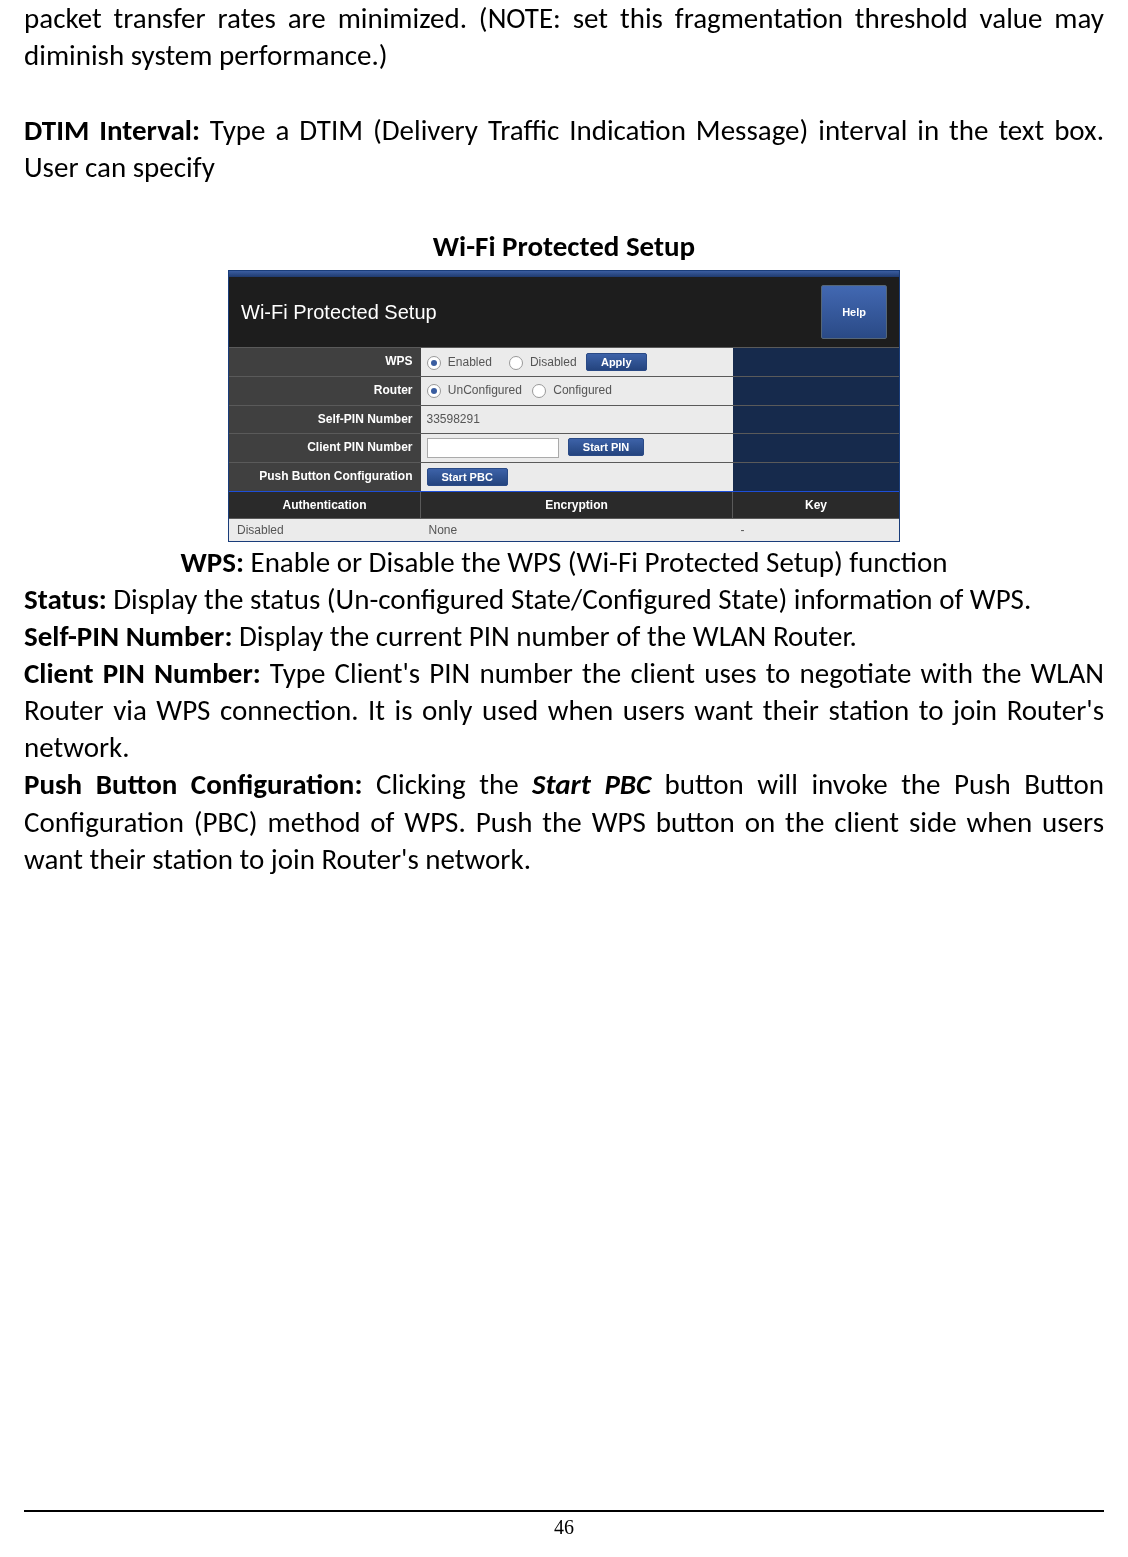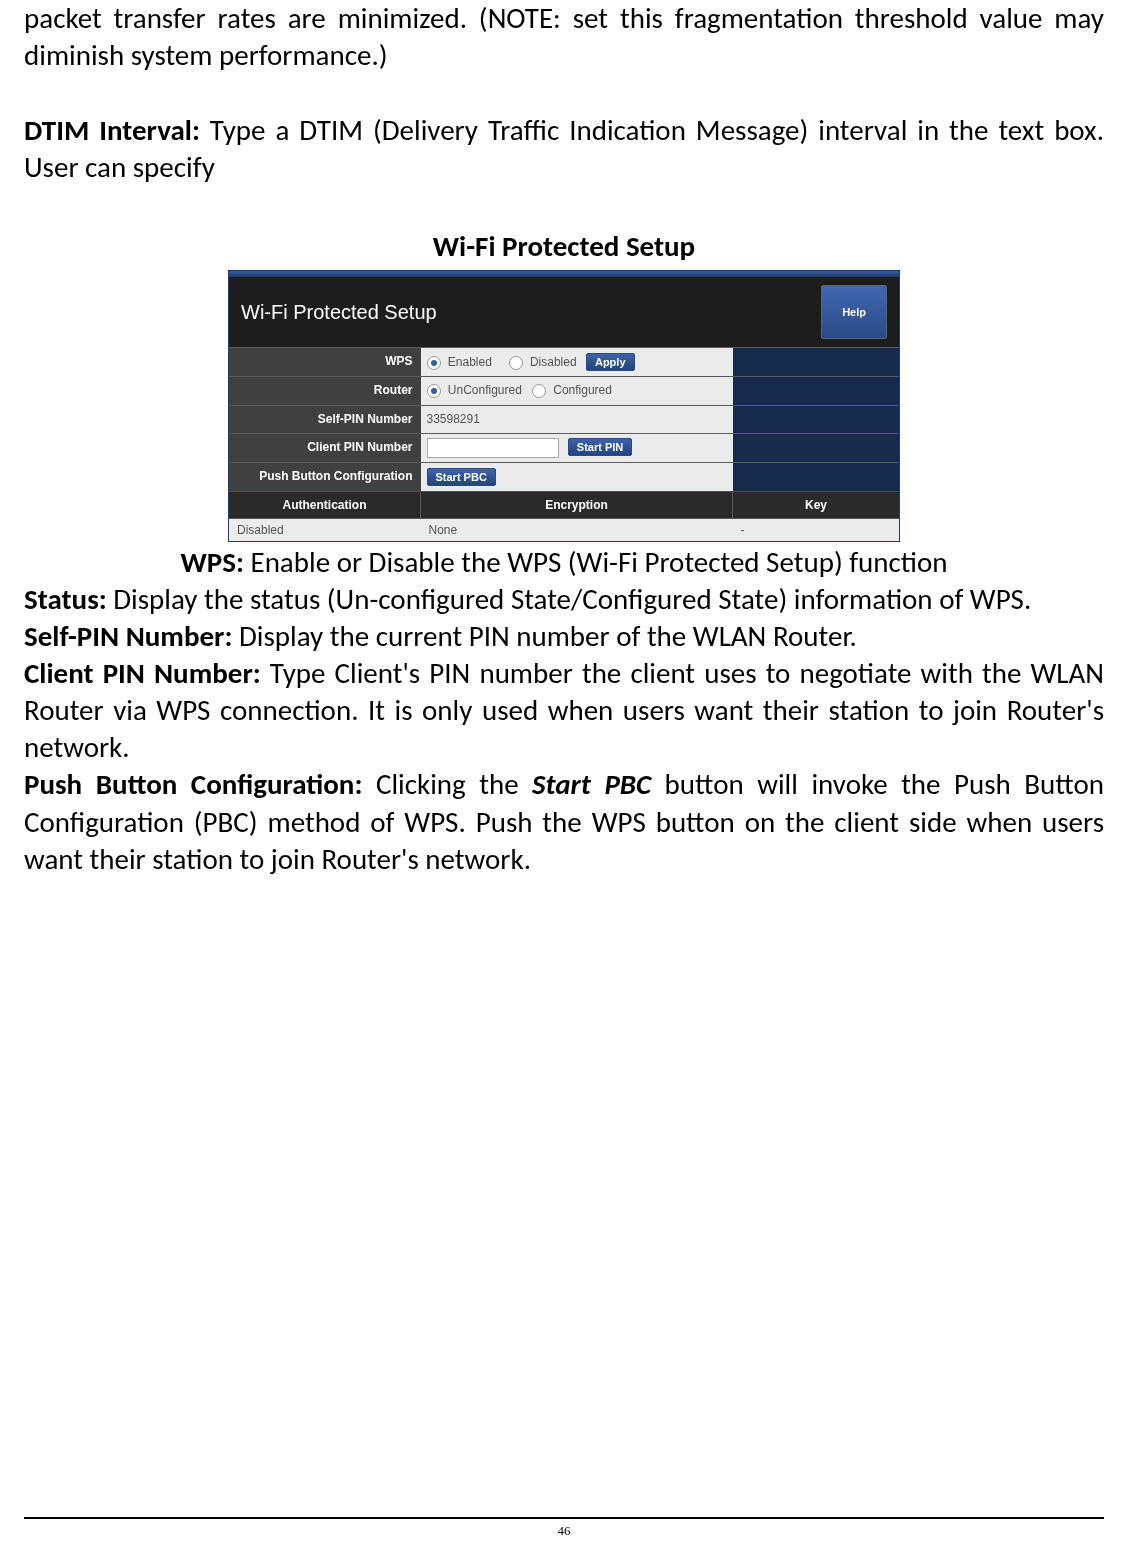--- a/index.html
+++ b/index.html
@@ -114,21 +114,21 @@
     background: #3a5da0;
     border-radius: 50%;
   }
   .router-btn {
     display: inline-block;
     background: linear-gradient(#3d62a8, #24447e);
     border: 1px solid #2a4a86;
     color: #fff;
     font-size: 11px;
     font-weight: bold;
-    padding: 2px 8px;
+    padding: 2px 14px;
     border-radius: 2px;
     margin-left: 6px;
   }
   .pin-input {
     width: 130px;
     height: 18px;
     background: #fff;
     border: 1px solid #aaa;
     display: inline-block;
     vertical-align: middle;
@@ -156,21 +156,21 @@
     right: 24px;
   }
   .footer-rule {
     border: 0;
     border-top: 2px solid #000;
     margin: 0 0 4px 0;
   }
   .page-number {
     text-align: center;
     font-family: "Times New Roman", serif;
-    font-size: 13px;
+    font-size: 20px;
   }
 </style>
 </head>
 <body>
 
 <div class="page">
 
   <p class="body-text">packet transfer rates are minimized. (NOTE: set this fragmentation threshold value may diminish system performance.)</p>
 
   <div class="spacer"></div>

